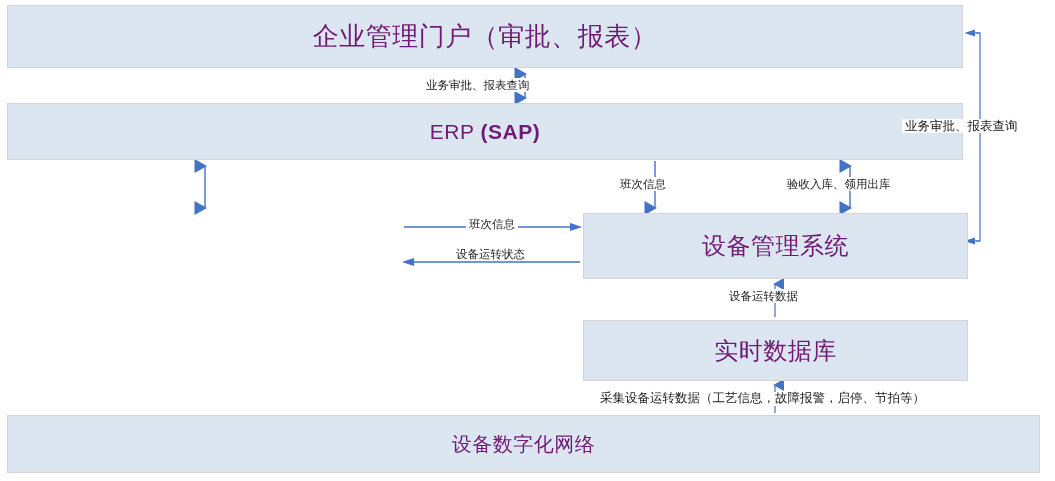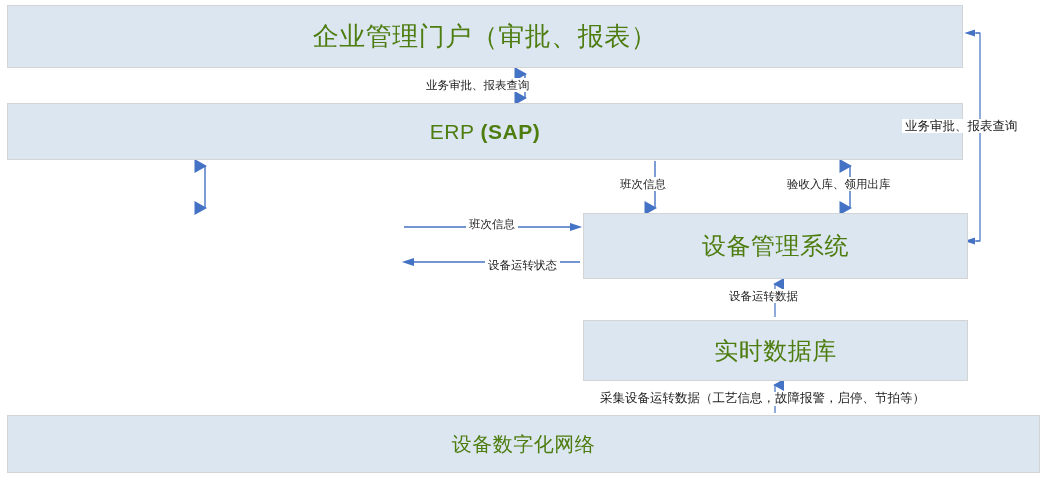--- a/index.html
+++ b/index.html
@@ -18,21 +18,21 @@
     overflow: hidden;
   }
   .node {
     position: absolute;
     background: #dce6f1;
     border: 1px solid #d4d4d4;
     box-sizing: border-box;
     display: flex;
     align-items: center;
     justify-content: center;
-    color: #4d7c0f;
+    color: #701a75;
     font-weight: 400;
     letter-spacing: 0.5px;
   }
   .node .label {
     display: block;
     text-align: center;
     white-space: nowrap;
   }
   .node.portal  { left: 7px;   top: 5px;   width: 956px; height: 63px;  font-size: 26px; }
   .node.erp     { left: 7px;   top: 103px; width: 956px; height: 57px;  font-size: 21px; }
@@ -148,21 +148,21 @@
   </div>
 
   <div class="edge-label" style="left:423px; top:78px;">业务审批、报表查询</div>
 
   <div class="edge-label" style="left:617px; top:177px;">班次信息</div>
 
   <div class="edge-label" style="left:784px; top:177px;">验收入库、领用出库</div>
 
   <div class="edge-label" style="left:466px; top:217px;">班次信息</div>
 
-  <div class="edge-label" style="left:453px; top:258px;margin-left:32px;">设备运转状态</div>
+  <div class="edge-label" style="left:453px; top:247px;">设备运转状态</div>
 
   <div class="edge-label" style="left:726px; top:289px;">设备运转数据</div>
 
   <div class="edge-label big" style="left:597px; top:392px;font-family:Liberation Mono, monospace;">采集设备运转数据（工艺信息，故障报警，启停、节拍等）</div>
 
   <div class="edge-label big" style="left:902px; top:119px;">业务审批、报表查询</div>
 
 </div>
 
 </body></html>

